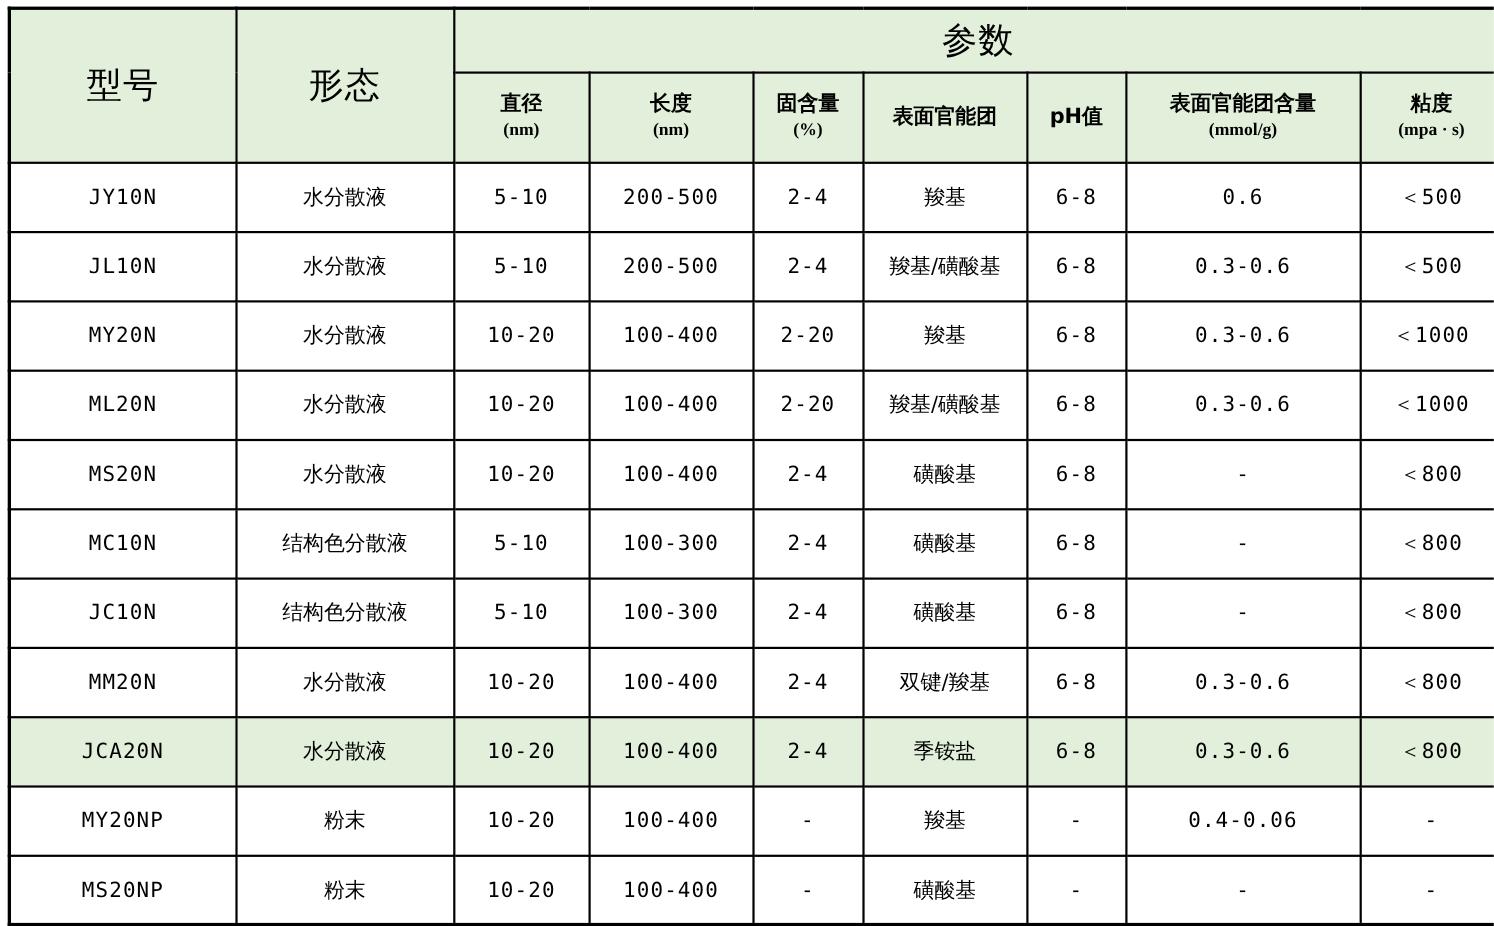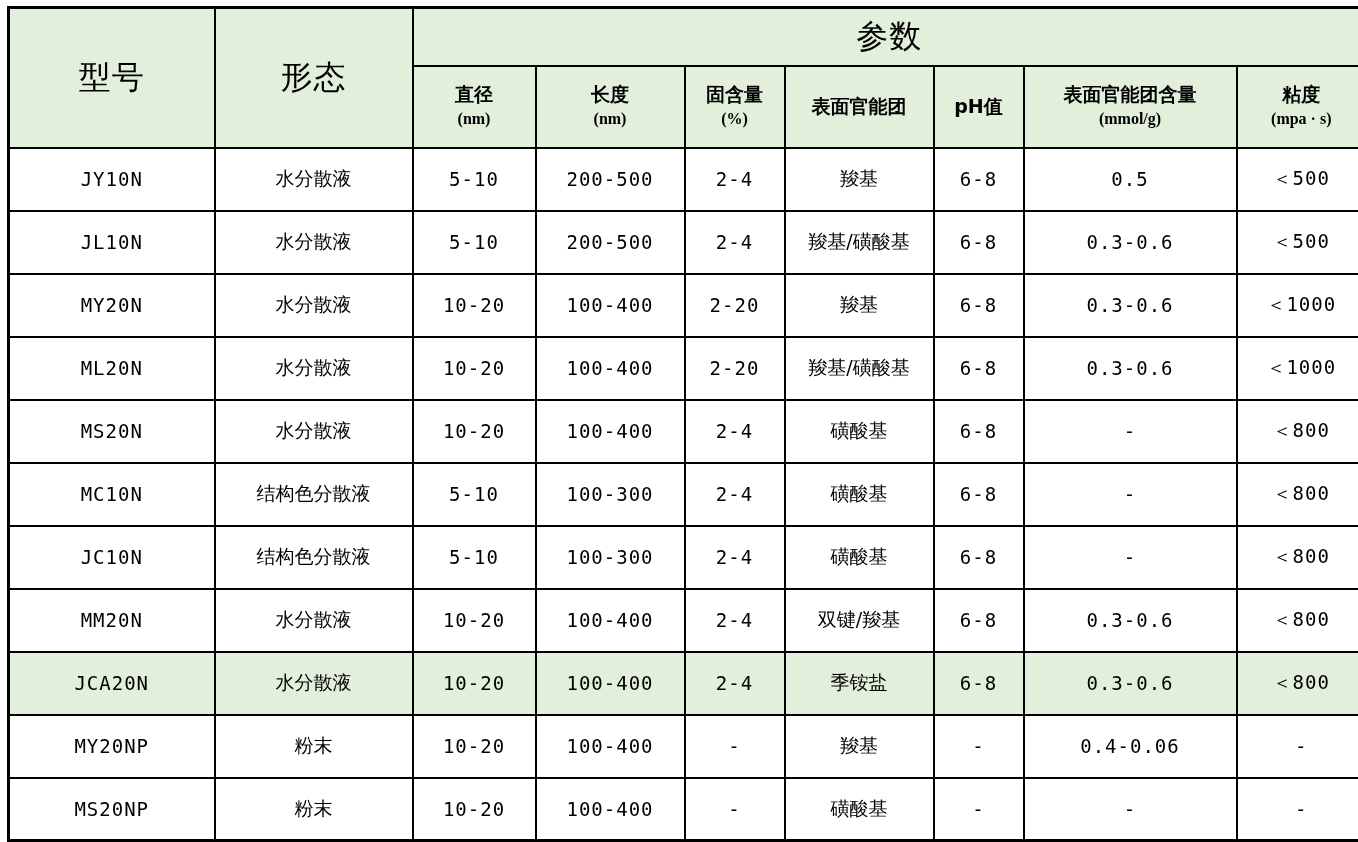--- a/index.html
+++ b/index.html
@@ -111,21 +111,21 @@
   </thead>
   <tbody>
       <tr>
         <td class="num">JY10N</td>
         <td>水分散液</td>
         <td class="num">5-10</td>
         <td class="num">200-500</td>
         <td class="num">2-4</td>
         <td>羧基</td>
         <td class="num">6-8</td>
-        <td class="num">0.5</td>
+        <td class="num">0.6</td>
         <td class="num">＜500</td>
       </tr>
       <tr>
         <td class="num">JL10N</td>
         <td>水分散液</td>
         <td class="num">5-10</td>
         <td class="num">200-500</td>
         <td class="num">2-4</td>
         <td>羧基/磺酸基</td>
         <td class="num">6-8</td>

